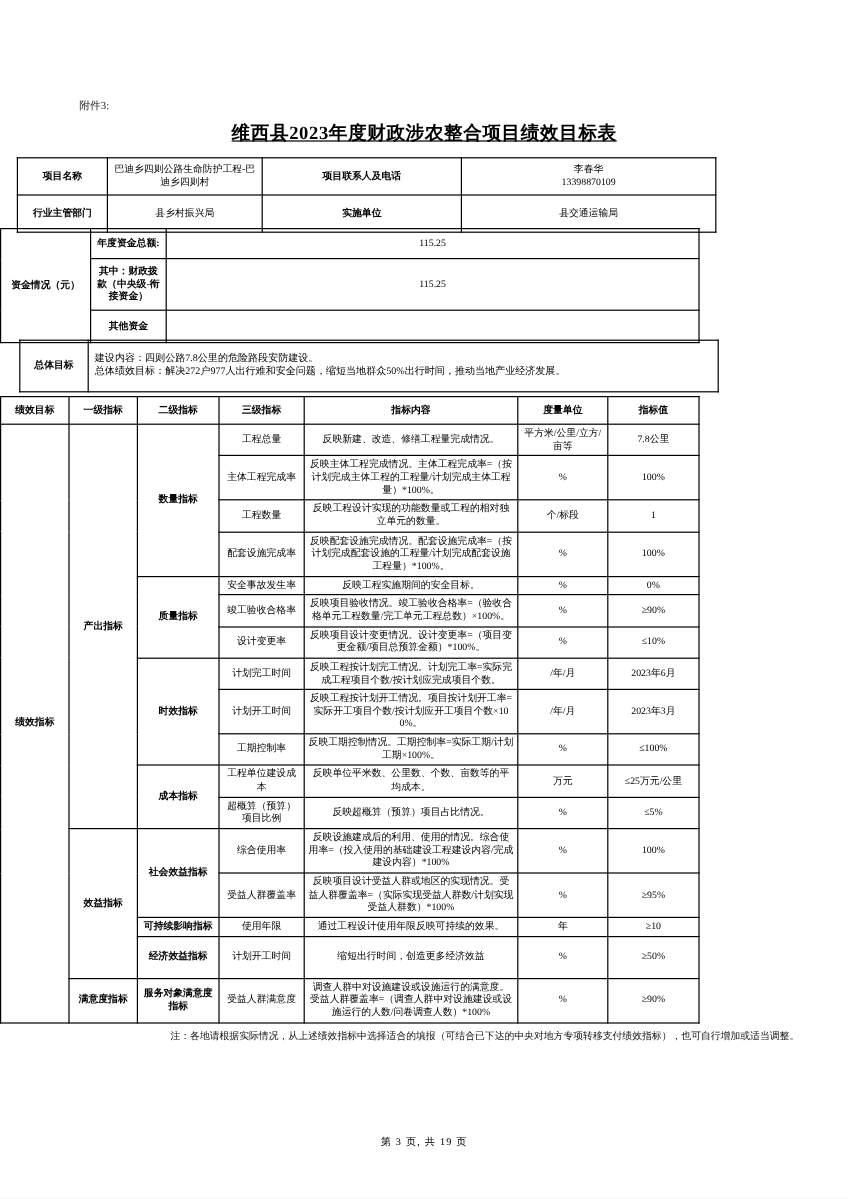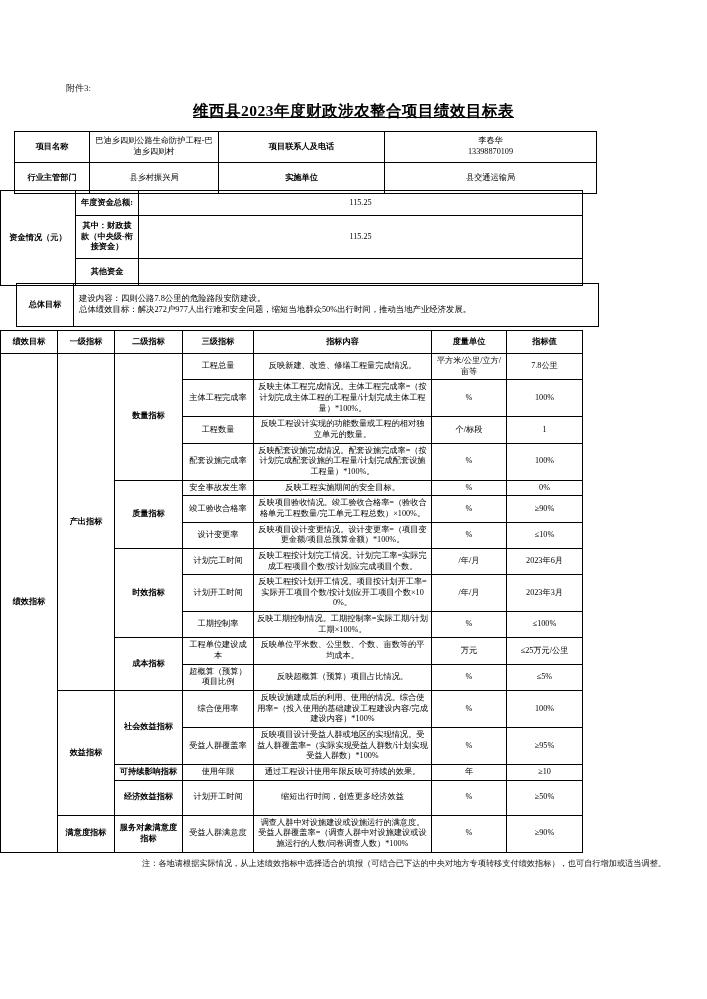--- a/index.html
+++ b/index.html
@@ -229,14 +229,15 @@
       <td>受益人群满意度</td>
       <td>调查人群中对设施建设或设施运行的满意度。受益人群覆盖率=（调查人群中对设施建设或设施运行的人数/问卷调查人数）*100%</td>
       <td>%</td>
       <td>≥90%</td>
     </tr>
   </tbody>
     </table>
 
   <div class="note">注：各地请根据实际情况，从上述绩效指标中选择适合的填报（可结合已下达的中央对地方专项转移支付绩效指标），也可自行增加或适当调整。</div>
 
+  <div class="footer">第 3 页, 共 19 页</div>
 
 </div>
 
 </body></html>

